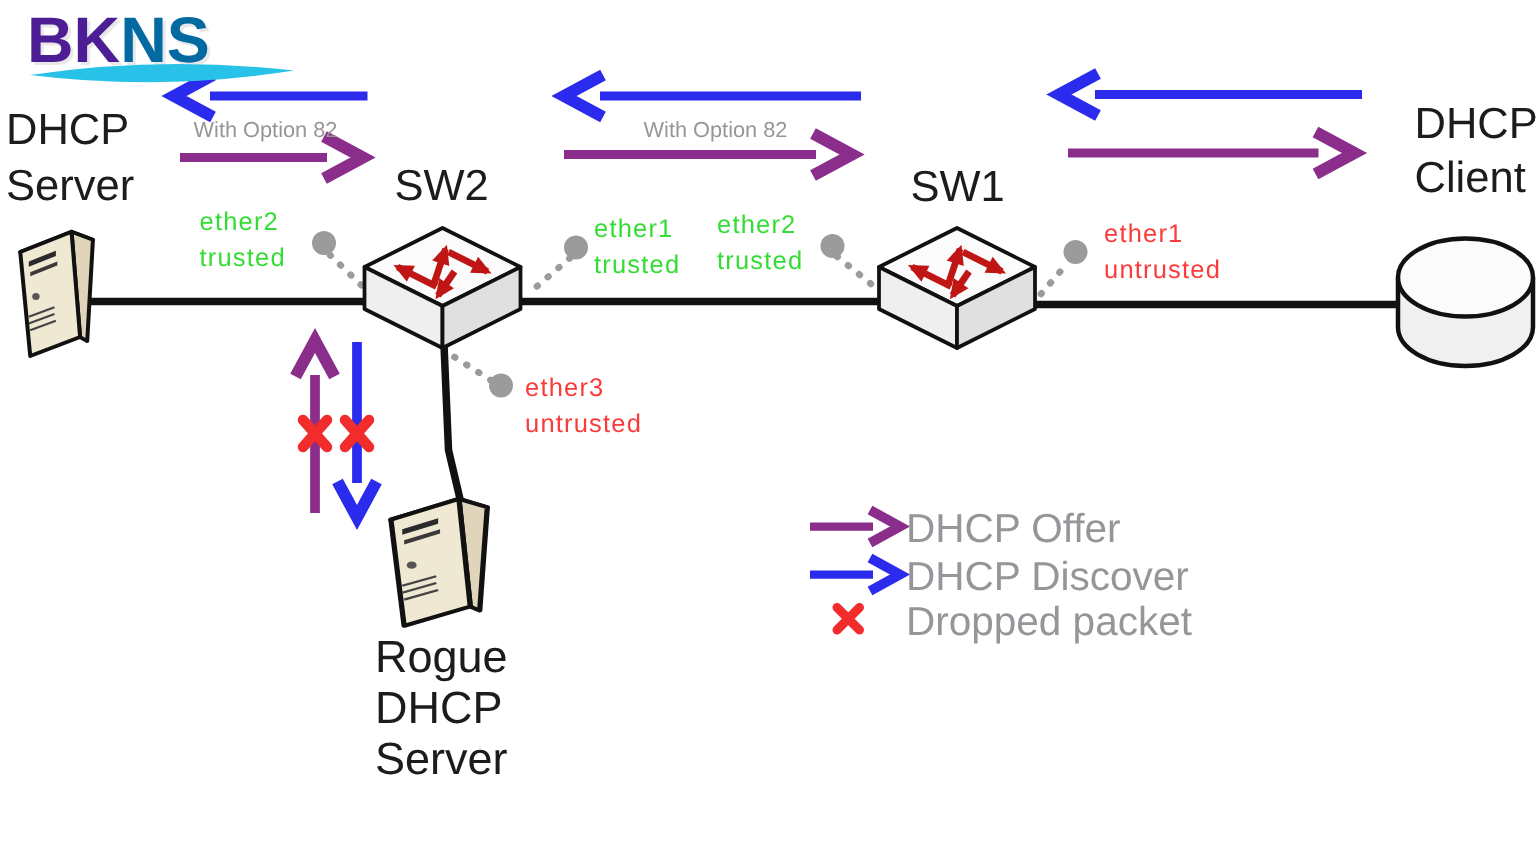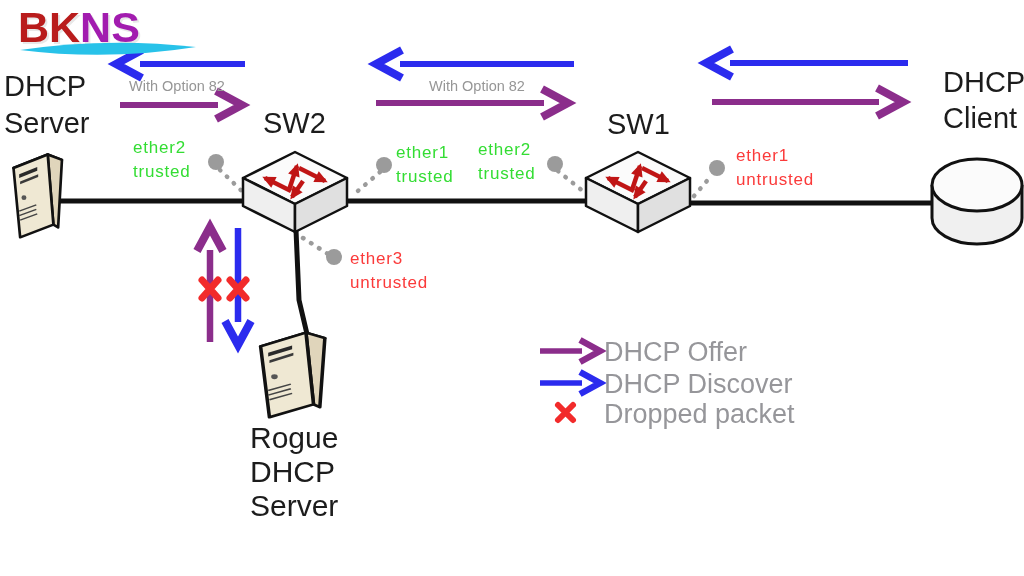--- a/index.html
+++ b/index.html
@@ -4,22 +4,22 @@
 <style>
   html,body{margin:0;padding:0;background:#fff;}
   .stage{
     position:relative;width:1024px;height:576px;background:#ffffff;
     font-family:"Liberation Sans",sans-serif;overflow:hidden;
   }
   .diagram{position:absolute;left:0;top:0;}
   .logo{position:absolute;left:18px;top:6px;z-index:2;}
   .logo-text{font-size:43px;font-weight:bold;line-height:1;letter-spacing:0;
     text-shadow:2px 2px 0 rgba(190,190,190,.35);}
-  .logo-bk{color:#b91c1c;}
-  .logo-ns{color:#a21caf;}
+  .logo-bk{color:#4c1d95;}
+  .logo-ns{color:#0369a1;}
   .logo-swoosh{display:block;margin-top:-10px;}
   svg text{font-family:"Liberation Sans",sans-serif;}
 </style>
 </head>
 <body>
 
 <div class="stage">
 
   <div class="logo">
     <div class="logo-text">

